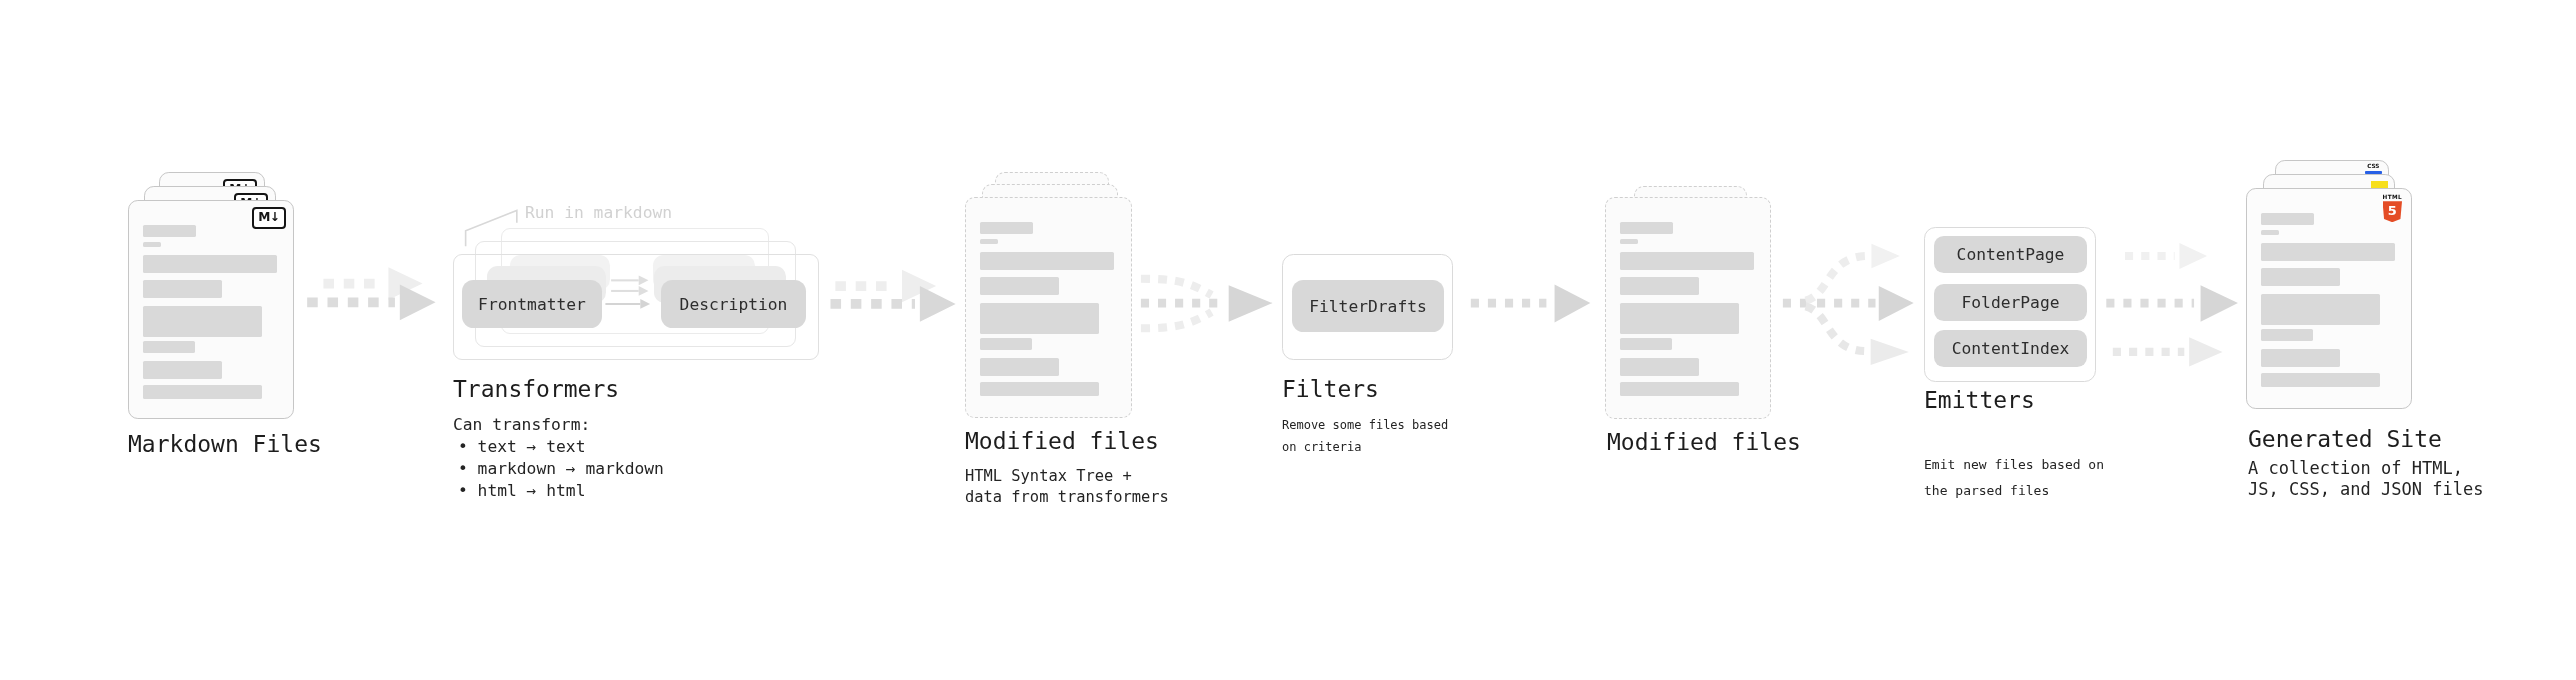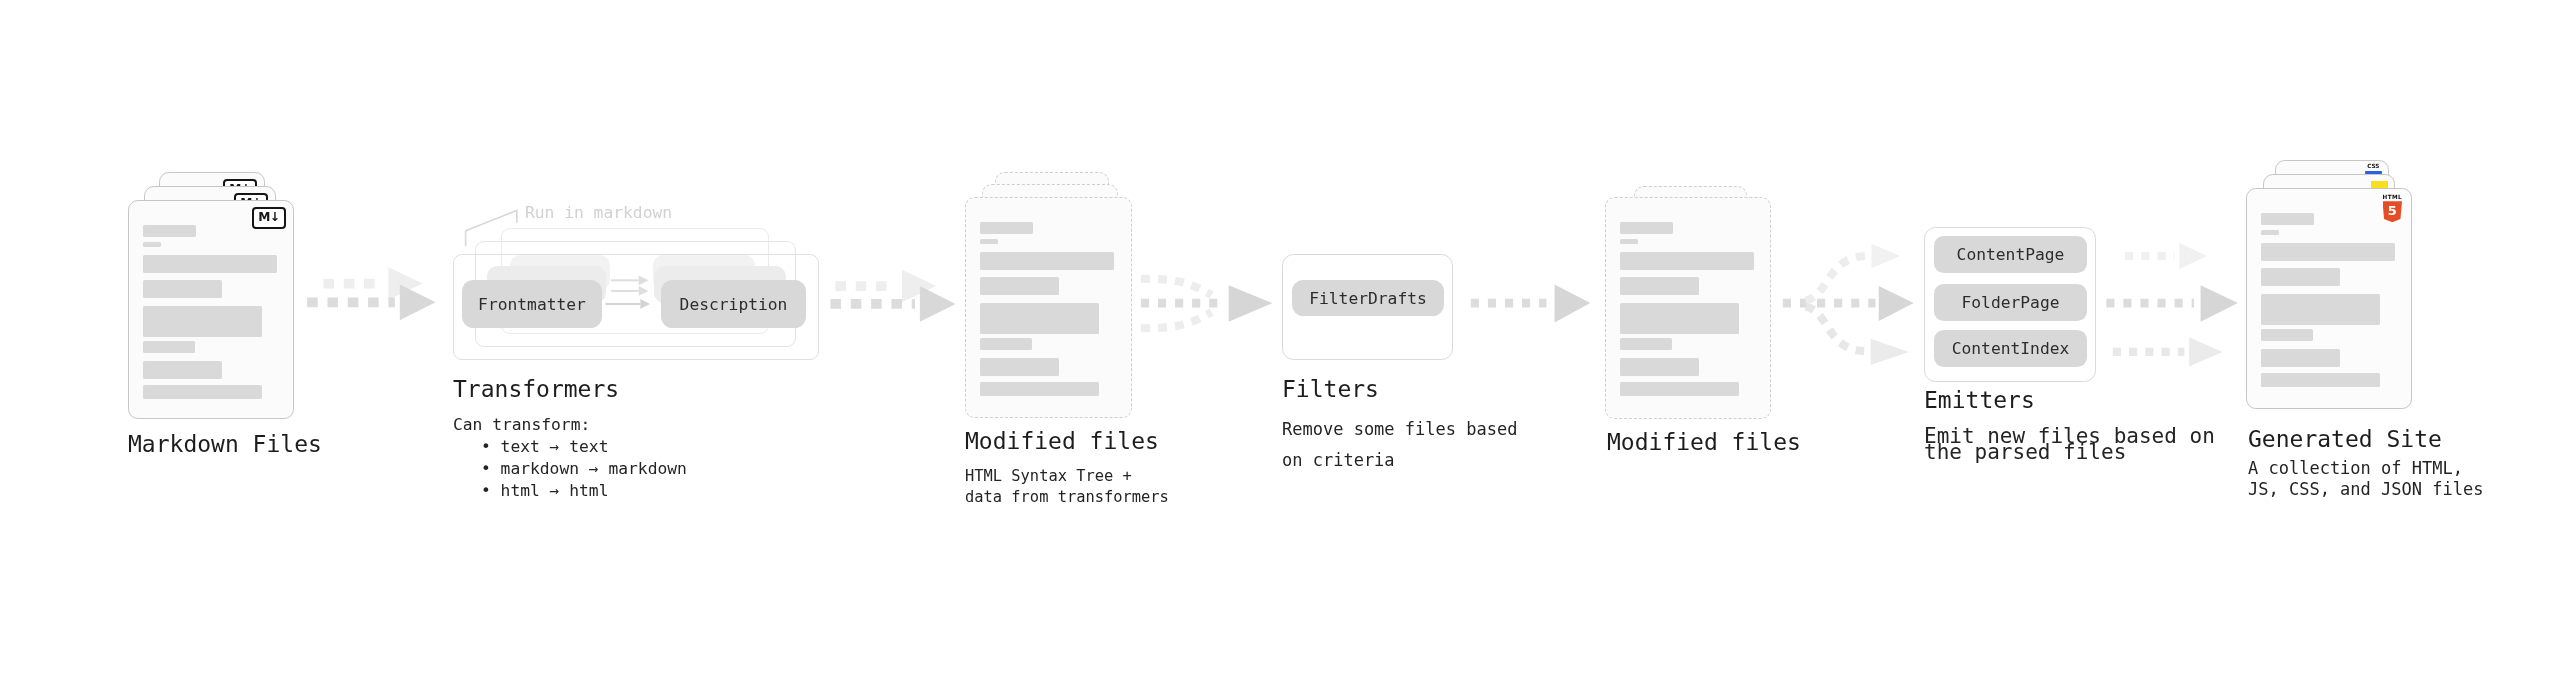--- a/index.html
+++ b/index.html
@@ -41,21 +41,21 @@
   .pill{position:absolute;background:#d8d8d8;border-radius:11.4px;color:#2d2d2d;
         display:flex;align-items:center;justify-content:center;font-size:16.3px;white-space:nowrap;}
   .shadow-pill{position:absolute;border-radius:10.6px;}
   .sp1{background:#ececec;}
   .sp2{background:#f2f2f2;}
 
   
   .title{position:absolute;font-size:23px;line-height:24.4px;color:#1d1d1d;white-space:nowrap;}
   .sub{position:absolute;font-size:16.3px;line-height:22px;color:#242424;white-space:pre-line;}
   .bullets{position:absolute;font-size:16.3px;line-height:22px;color:#242424;}
-  .bullets span{display:block;margin-left:23px;}
+  .bullets span{display:block;}
   .run-label{position:absolute;font-size:16.3px;color:#d1d1d1;white-space:nowrap;}
 </style>
 </head>
 <body>
 
 <div class="canvas">
 
   <svg class="arrows" width="2576" height="681" viewBox="0 0 3170 838">
     <style>
       .dashL{stroke:#eeeeee;stroke-width:12;stroke-dasharray:13 12;}
@@ -193,23 +193,23 @@
           <div class="bar" style="top: 184px; height: 14px; width: 119px;"></div>
         </div>
     </div>
     <div class="title" style="left:965px;top:429px">Modified files</div>
     <div class="sub" style="left:965px;top:466px;font-size:15.4px;line-height:21px">HTML Syntax Tree +
 data from transformers</div>
   </div>
 
   <div>
     <div class="outer-box" style="left:1282px;top:254px;width:171px;height:106px"></div>
-    <div class="pill" style="left:1292px;top:280px;width:152px;height:36px">FilterDrafts</div>
+    <div class="pill" style="left:1292px;top:280px;width:152px;height:52px">FilterDrafts</div>
     <div class="title" style="left:1282px;top:377px">Filters</div>
-    <div class="sub" style="left:1282px;top:414px;font-size:17px;line-height:31px">Remove some files based
+    <div class="sub" style="left:1282px;top:414px;font-size:12px;line-height:22px">Remove some files based
 on criteria</div>
   </div>
 
   <div>
     <div class="doc-card dashed z1" style="left:1634px;top:186px;width:113px;height:221px"></div>
     <div class="doc-card dashed z2" style="left:1605px;top:197px;width:166px;height:222px">
       <div class="doc-lines">
           <div class="bar" style="top: 23.6px; height: 12.2px; width: 53px;"></div>
           <div class="bar" style="top: 41px; height: 4.9px; width: 18px;"></div>
           <div class="bar" style="top: 54px; height: 18px; width: 134px;"></div>
@@ -222,21 +222,21 @@
     </div>
     <div class="title" style="left:1607px;top:430px">Modified files</div>
   </div>
 
   <div>
     <div class="outer-box" style="left:1924px;top:227px;width:172px;height:155px"></div>
     <div class="pill" style="left:1934px;top:236px;width:153px;height:37px;border-radius:9.8px">ContentPage</div>
     <div class="pill" style="left:1934px;top:284px;width:153px;height:37px;border-radius:9.8px">FolderPage</div>
     <div class="pill" style="left:1934px;top:330px;width:153px;height:37px;border-radius:9.8px">ContentIndex</div>
     <div class="title" style="left:1924px;top:388px">Emitters</div>
-    <div class="sub" style="left:1924px;top:428px;font-size:21px;line-height:16px">Emit new files based on
+    <div class="sub" style="left:1924px;top:452px;font-size:13px;line-height:26px">Emit new files based on
 the parsed files</div>
   </div>
 
   <div>
     <div class="doc-card z1" style="left:2275px;top:160px;width:114px;height:221px">
       <div class="css-badge">
         <span class="t">CSS</span>
         <div class="bar-b"></div>
       </div>
     </div>

